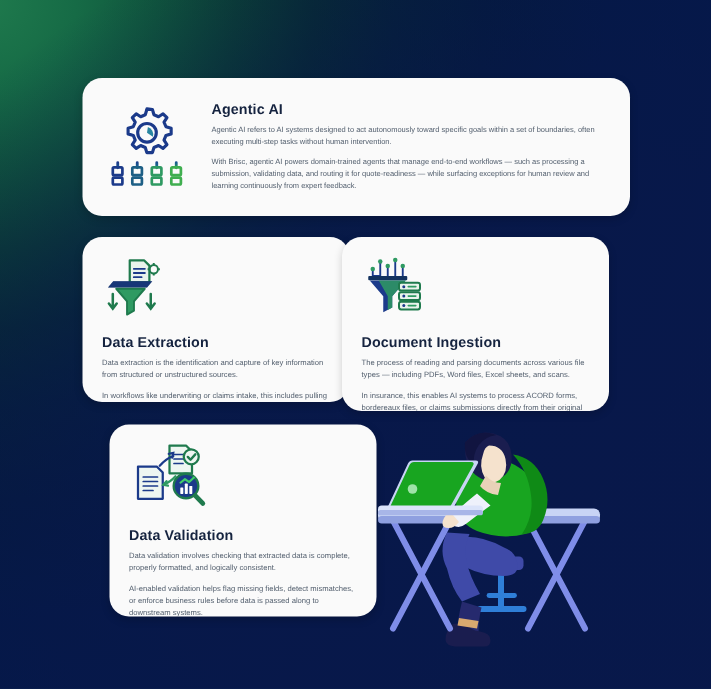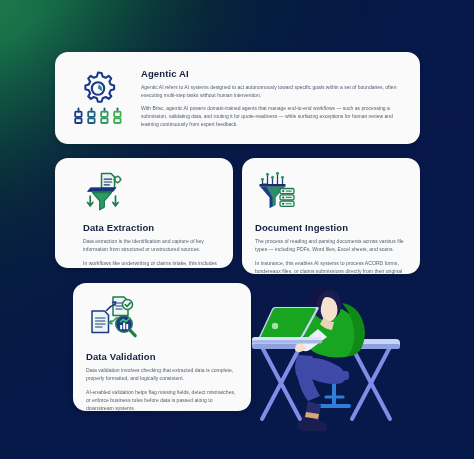--- a/index.html
+++ b/index.html
@@ -54,26 +54,26 @@
     padding: 9px 14px 9px 12px;
     gap: 10px;
   }
   #card-agentic-ai .card-icon { flex: 0 0 62px; }
   #card-agentic-ai .card-text { flex: 1 1 auto; padding-right: 4px; }
 
   
   #card-data-extraction {
     left: 55px; top: 158px;
     width: 178px; height: 110px;
-    padding: 10px 12px 8px 28px;
+    padding: 10px 12px 8px 13px;
   }
 
   
   #card-document-ingestion {
-    left: 242px; top: 158px;
+    left: 228px; top: 158px;
     width: 178px; height: 116px;
     padding: 10px 12px 8px 13px;
   }
 
   
   #card-data-validation {
     left: 73px; top: 283px;
     width: 178px; height: 128px;
     padding: 9px 12px 8px 13px;
   }

